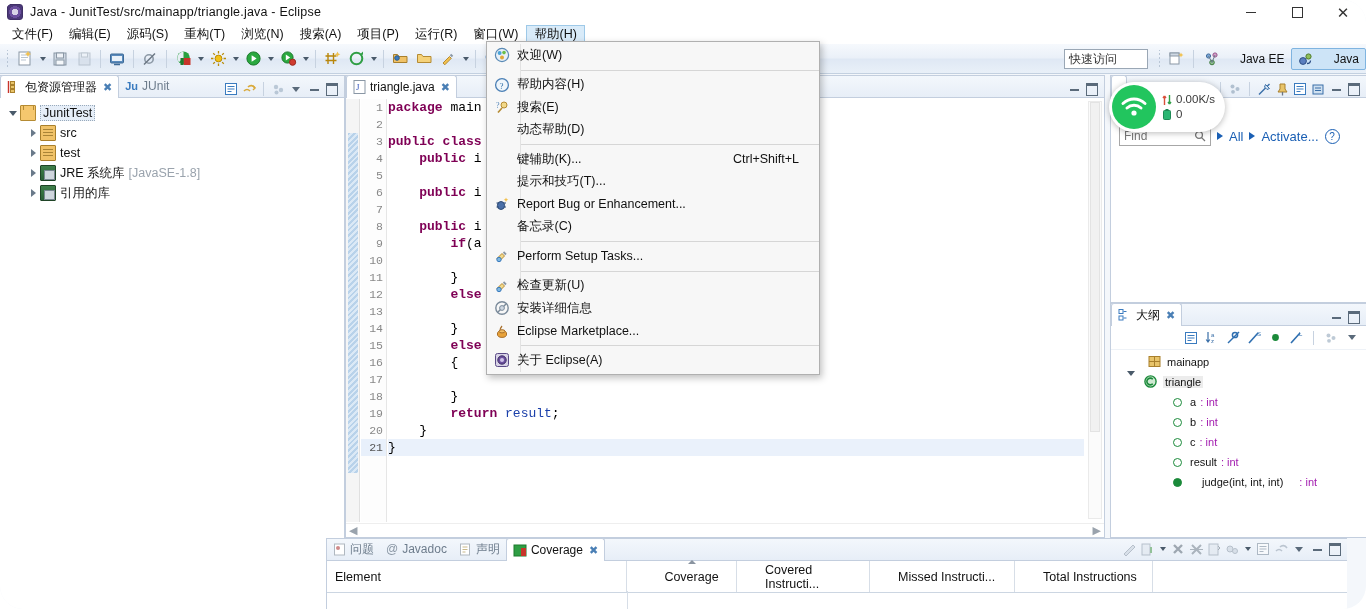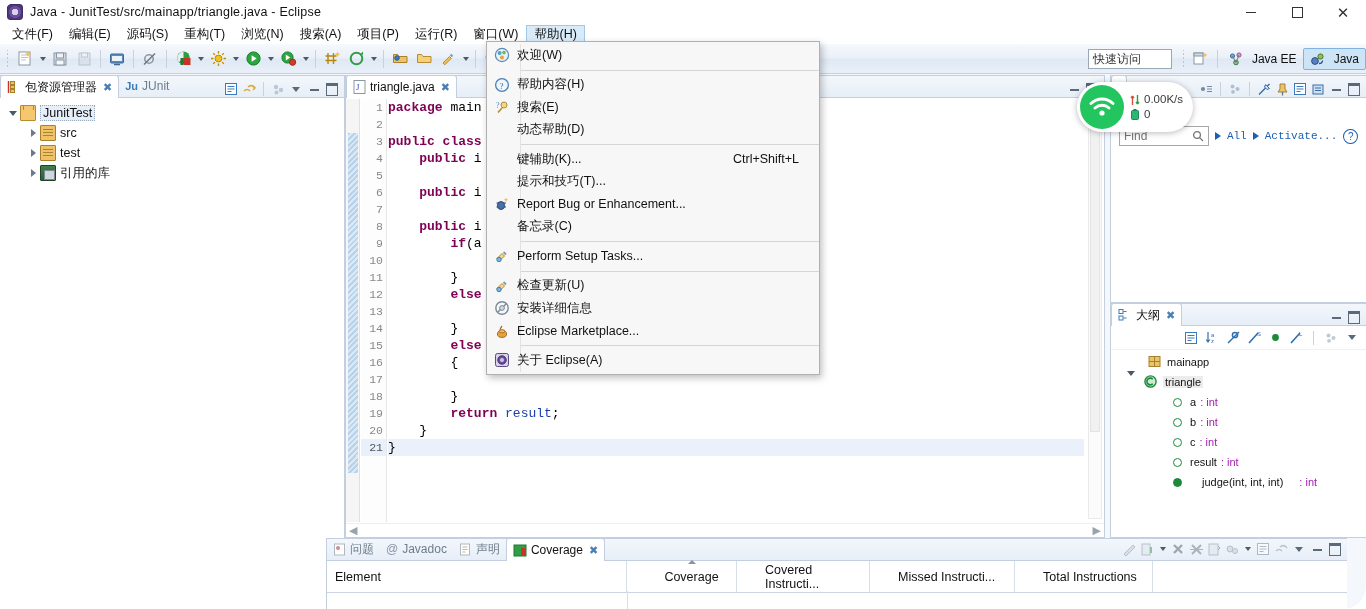--- a/index.html
+++ b/index.html
@@ -62,21 +62,21 @@
   .tb-sep { width:1px; height:18px; background:#c7d2e0; margin:0 4px; flex:none; }
   .tb-btn { width:22px; height:22px; margin:0 1px; display:flex; align-items:center; justify-content:center;
             border-radius:2px; flex:none; position:relative; }
   .tb-arrow { width:11px; height:22px; display:flex; align-items:center; justify-content:center; flex:none; }
   .tb-arrow::after { content:""; border-left:3.5px solid transparent; border-right:3.5px solid transparent;
                      border-top:4px solid #4a5a6a; }
   .quickaccess {
     width:84px; height:20px; border:1px solid #9aa7b5; background:#fff; margin-left:auto; margin-right:6px;
     font-size:12px; color:#333; padding:1px 4px; line-height:16px; flex:none;
   }
-  .persp-btn { height:22px; display:flex; align-items:center; gap:8px; padding:0 6px; font-size:12px; color:#111; flex:none; }
+  .persp-btn { height:22px; display:flex; align-items:center; gap:20px; padding:0 6px; font-size:12px; color:#111; flex:none; }
   .persp-btn.sel { background:#cde4f7; border:1px solid #7fb4e0; border-radius:2px; }
 
   
   .view { position:absolute; background:#ffffff; border:1px solid #c3cede; }
   .view-tabs {
     height:22px; display:flex; align-items:flex-end;
     background: linear-gradient(to bottom,#f3f7fc,#e7eef7);
     border-bottom:1px solid #c3cede; position:relative;
   }
   .vtab { display:flex; align-items:center; gap:4px; height:22px; padding:0 6px; font-size:12px; color:#6d7c8c; }
@@ -142,21 +142,21 @@
   .dd-icon { width:30px; height:22px; display:flex; align-items:center; justify-content:center; flex:none; }
   .dd-label { font-size:12.5px; color:#111; white-space:nowrap; }
   .dd-accel { margin-left:auto; margin-right:20px; font-size:12.5px; color:#111; }
   .dd-sep { height:1px; background:#d6d6d6; margin:3px 0 3px 34px; }
   .dd-railline { position:absolute; left:33px; top:2px; bottom:2px; width:1px; background:#e2e2e2; }
 
   
   .findbar { display:flex; align-items:center; gap:6px; padding:6px 8px; }
   .findbox { width:92px; height:20px; border:1px solid #a7a7a7; background:#fff; display:flex; align-items:center;
              justify-content:space-between; padding:0 4px; font-size:12px; color:#777; }
-  .blue-link { color:#1a5fb4; font-size:11px;font-family:Liberation Mono, monospace; }
+  .blue-link { color:#1a5fb4; font-size:13px; }
   .tri-right::before { content:""; border-top:4px solid transparent; border-bottom:4px solid transparent;
                        border-left:6px solid #1a5fb4; display:block; }
   .help-circ { width:15px; height:15px; border:1.5px solid #1a5fb4; border-radius:50%; color:#1a5fb4;
                font-size:10px; display:flex; align-items:center; justify-content:center; }
 
   .outline-tb { height:24px; display:flex; align-items:center; justify-content:flex-end; gap:5px; padding-right:6px;
                 border-bottom:1px solid #eef2f7; }
   .orow { display:flex; align-items:center; height:20px; font-size:11px; color:#111; white-space:nowrap; }
   .odot { width:9px; height:9px; border-radius:50%; border:1.6px solid #1b8a3a; background:#fff; flex:none; }
   .odot.filled { background:#1b8a3a; }
@@ -164,21 +164,21 @@
 
   
   .cov-head { display:flex; height:32px; border-bottom:1px solid #ccd6e2; background:#fff;gap:20px; }
   .cov-col { border-right:1px solid #d7dee7; display:flex; align-items:center; font-size:12.5px; color:#111;
              padding:0 8px; position:relative; }
   .sort-caret { position:absolute; left:50%; transform:translateX(-50%); top:-1px;
                 border-left:4px solid transparent; border-right:4px solid transparent; border-bottom:4px solid #8a94a0; }
 
   
   .netwidget {
-    position:absolute; left:1077px; top:82px; width:116px; height:50px; z-index:60;
+    position:absolute; left:1109px; top:82px; width:116px; height:50px; z-index:60;
     background:#fff; border-radius:25px; box-shadow:0 1px 6px rgba(0,0,0,.28);
     display:flex; align-items:center; padding-left:3px;
   }
   .net-globe { width:44px; height:44px; border-radius:50%; background:#22c55e; flex:none;
                display:flex; align-items:center; justify-content:center; box-shadow:0 0 0 2.5px #fff; }
   .net-stats { margin-left:6px; font-size:11.5px; color:#3a3a3a; line-height:15px; }
   .net-row { display:flex; align-items:center; gap:4px; }
 </style>
 </head>
 <body>
@@ -443,20 +443,26 @@
         <span class="ticon ic-pkgfolder"></span>
         <span class="tlabel">src</span>
       </div>
 
       <div class="trow" style="padding-left:26px">
         <span class="twist closed"></span>
         <span class="ticon ic-pkgfolder"></span>
         <span class="tlabel">test</span>
       </div>
 
+      <div class="trow" style="padding-left:26px">
+        <span class="twist closed"></span>
+        <span class="ticon ic-lib"></span>
+        <span class="tlabel">JRE 系统库</span>
+        <span class="tdim">[JavaSE-1.8]</span>
+      </div>
 
       <div class="trow" style="padding-left:26px">
         <span class="twist closed"></span>
         <span class="ticon ic-lib"></span>
         <span class="tlabel">引用的库</span>
       </div>
     </div>
   </div>
 
   <div class="view" style="left:345px; top:75px; width:760px; height:463px;">

